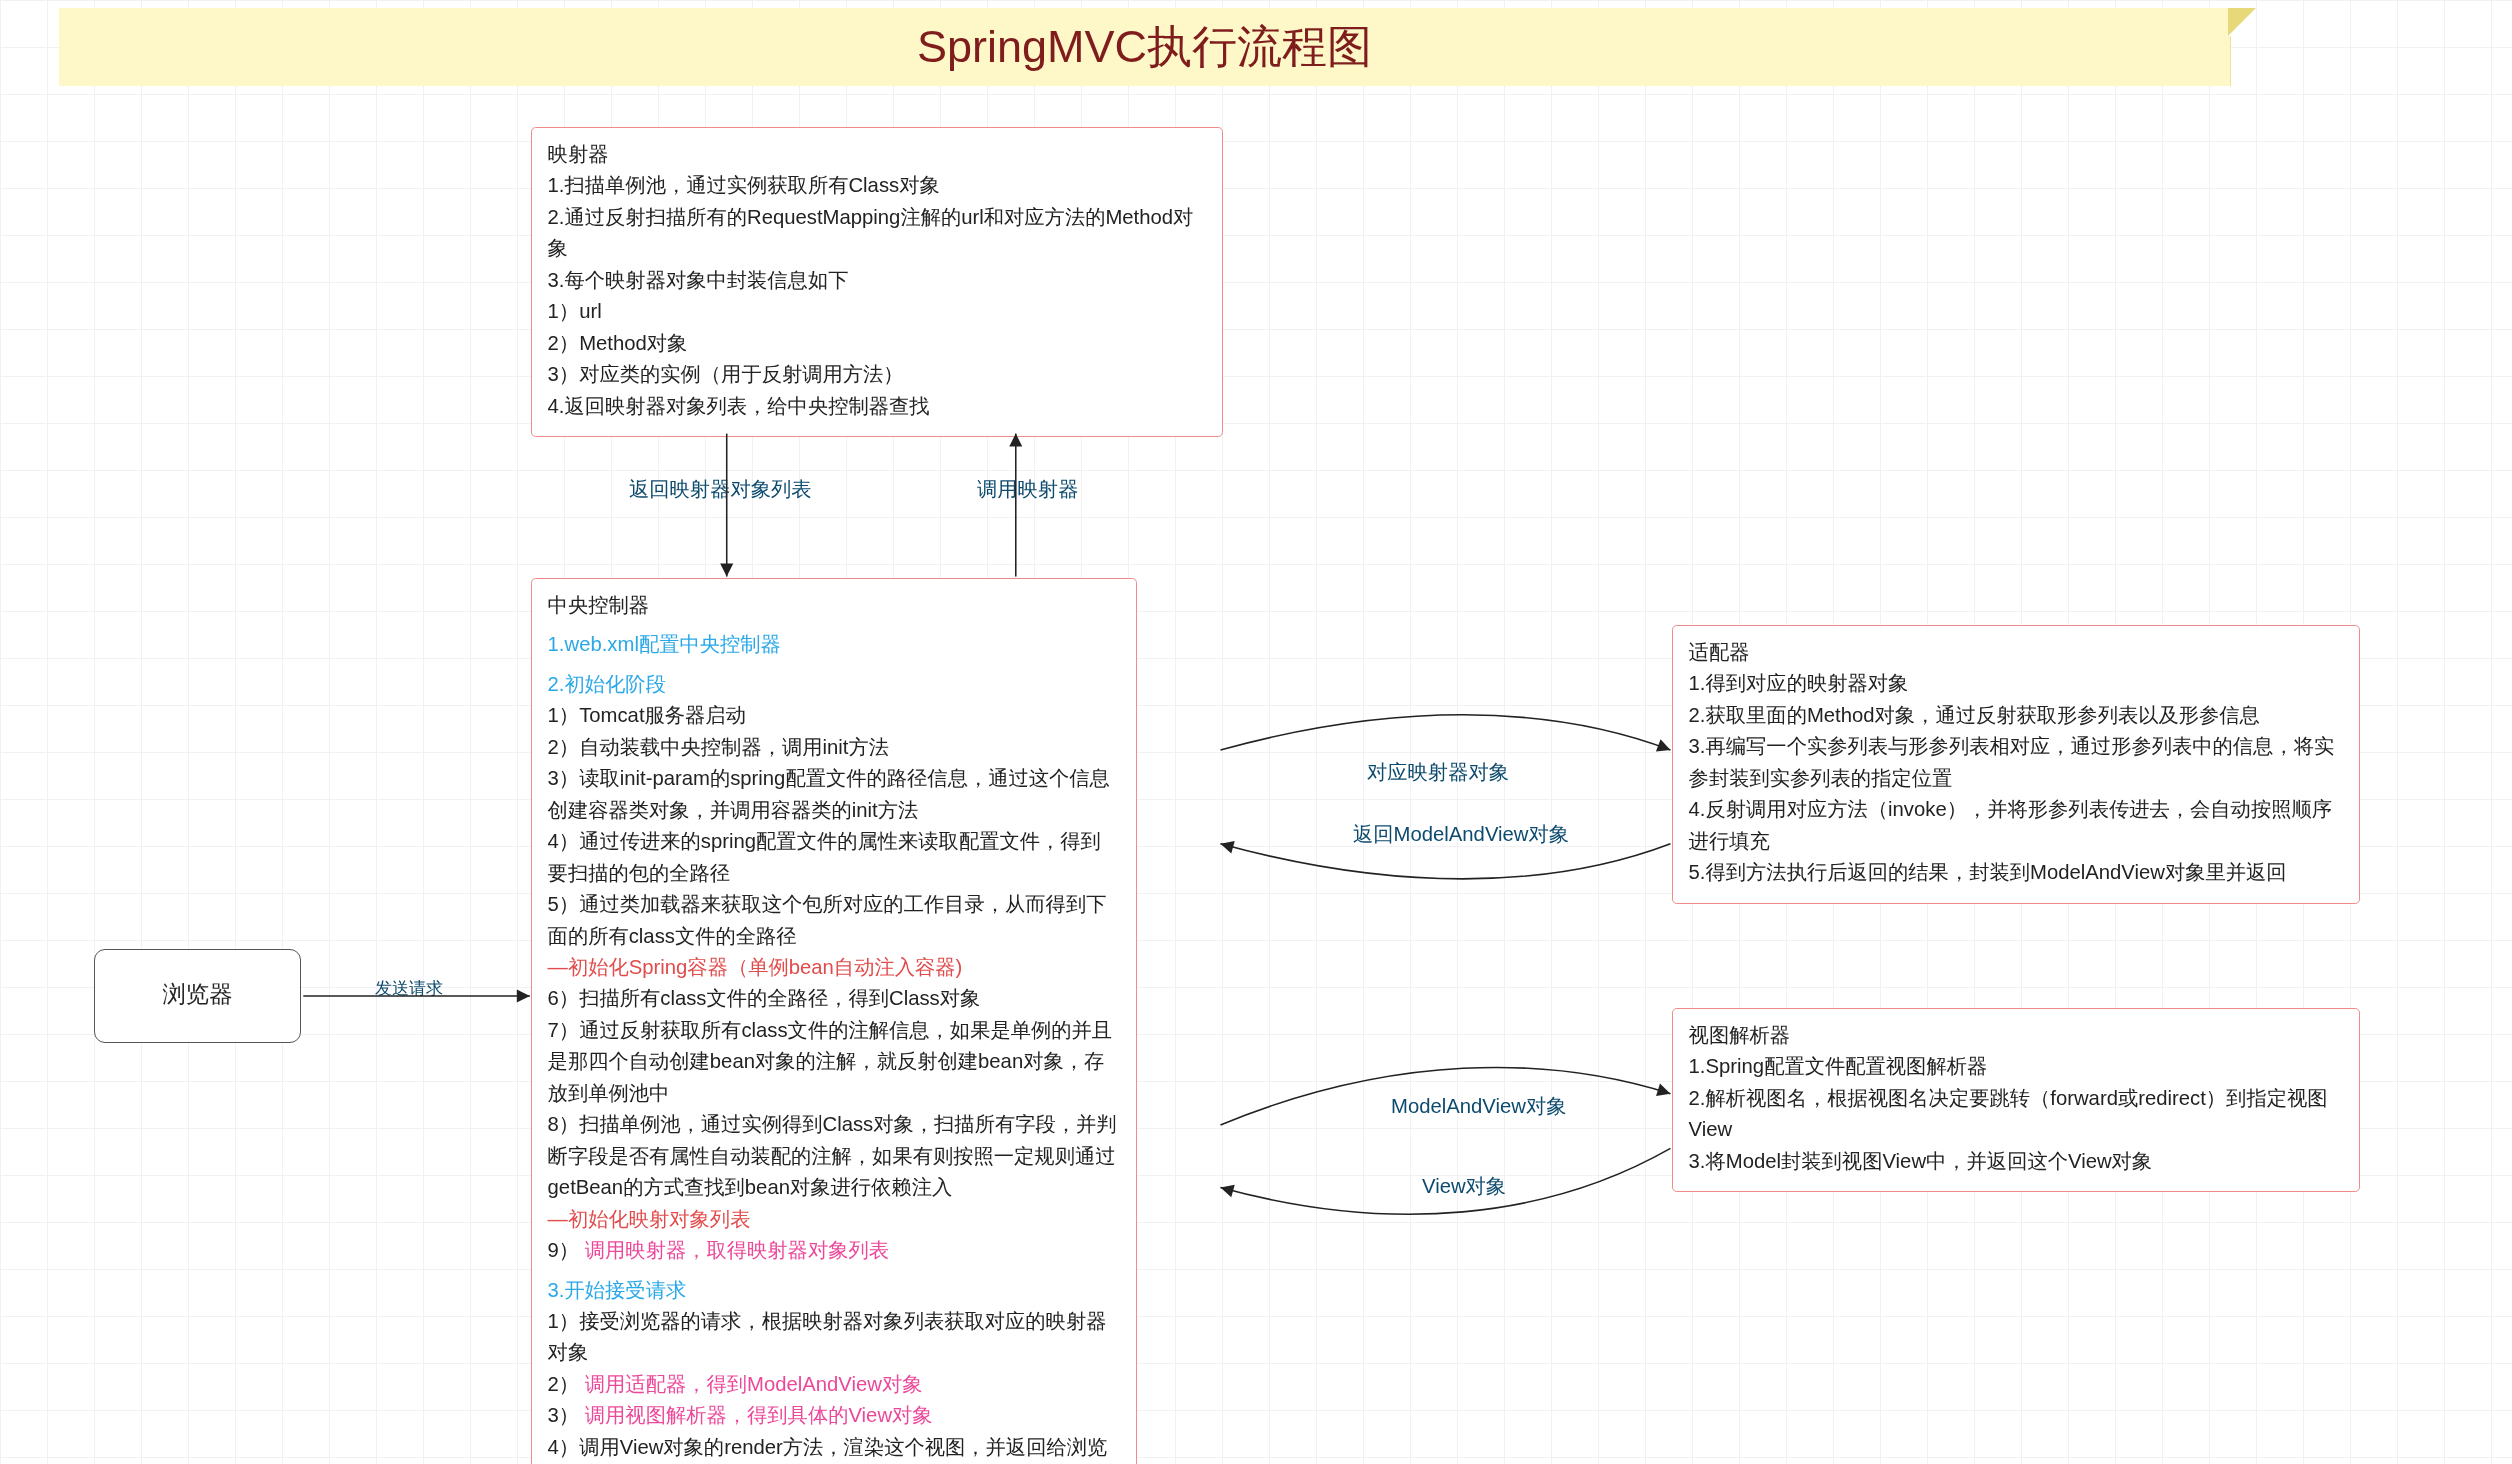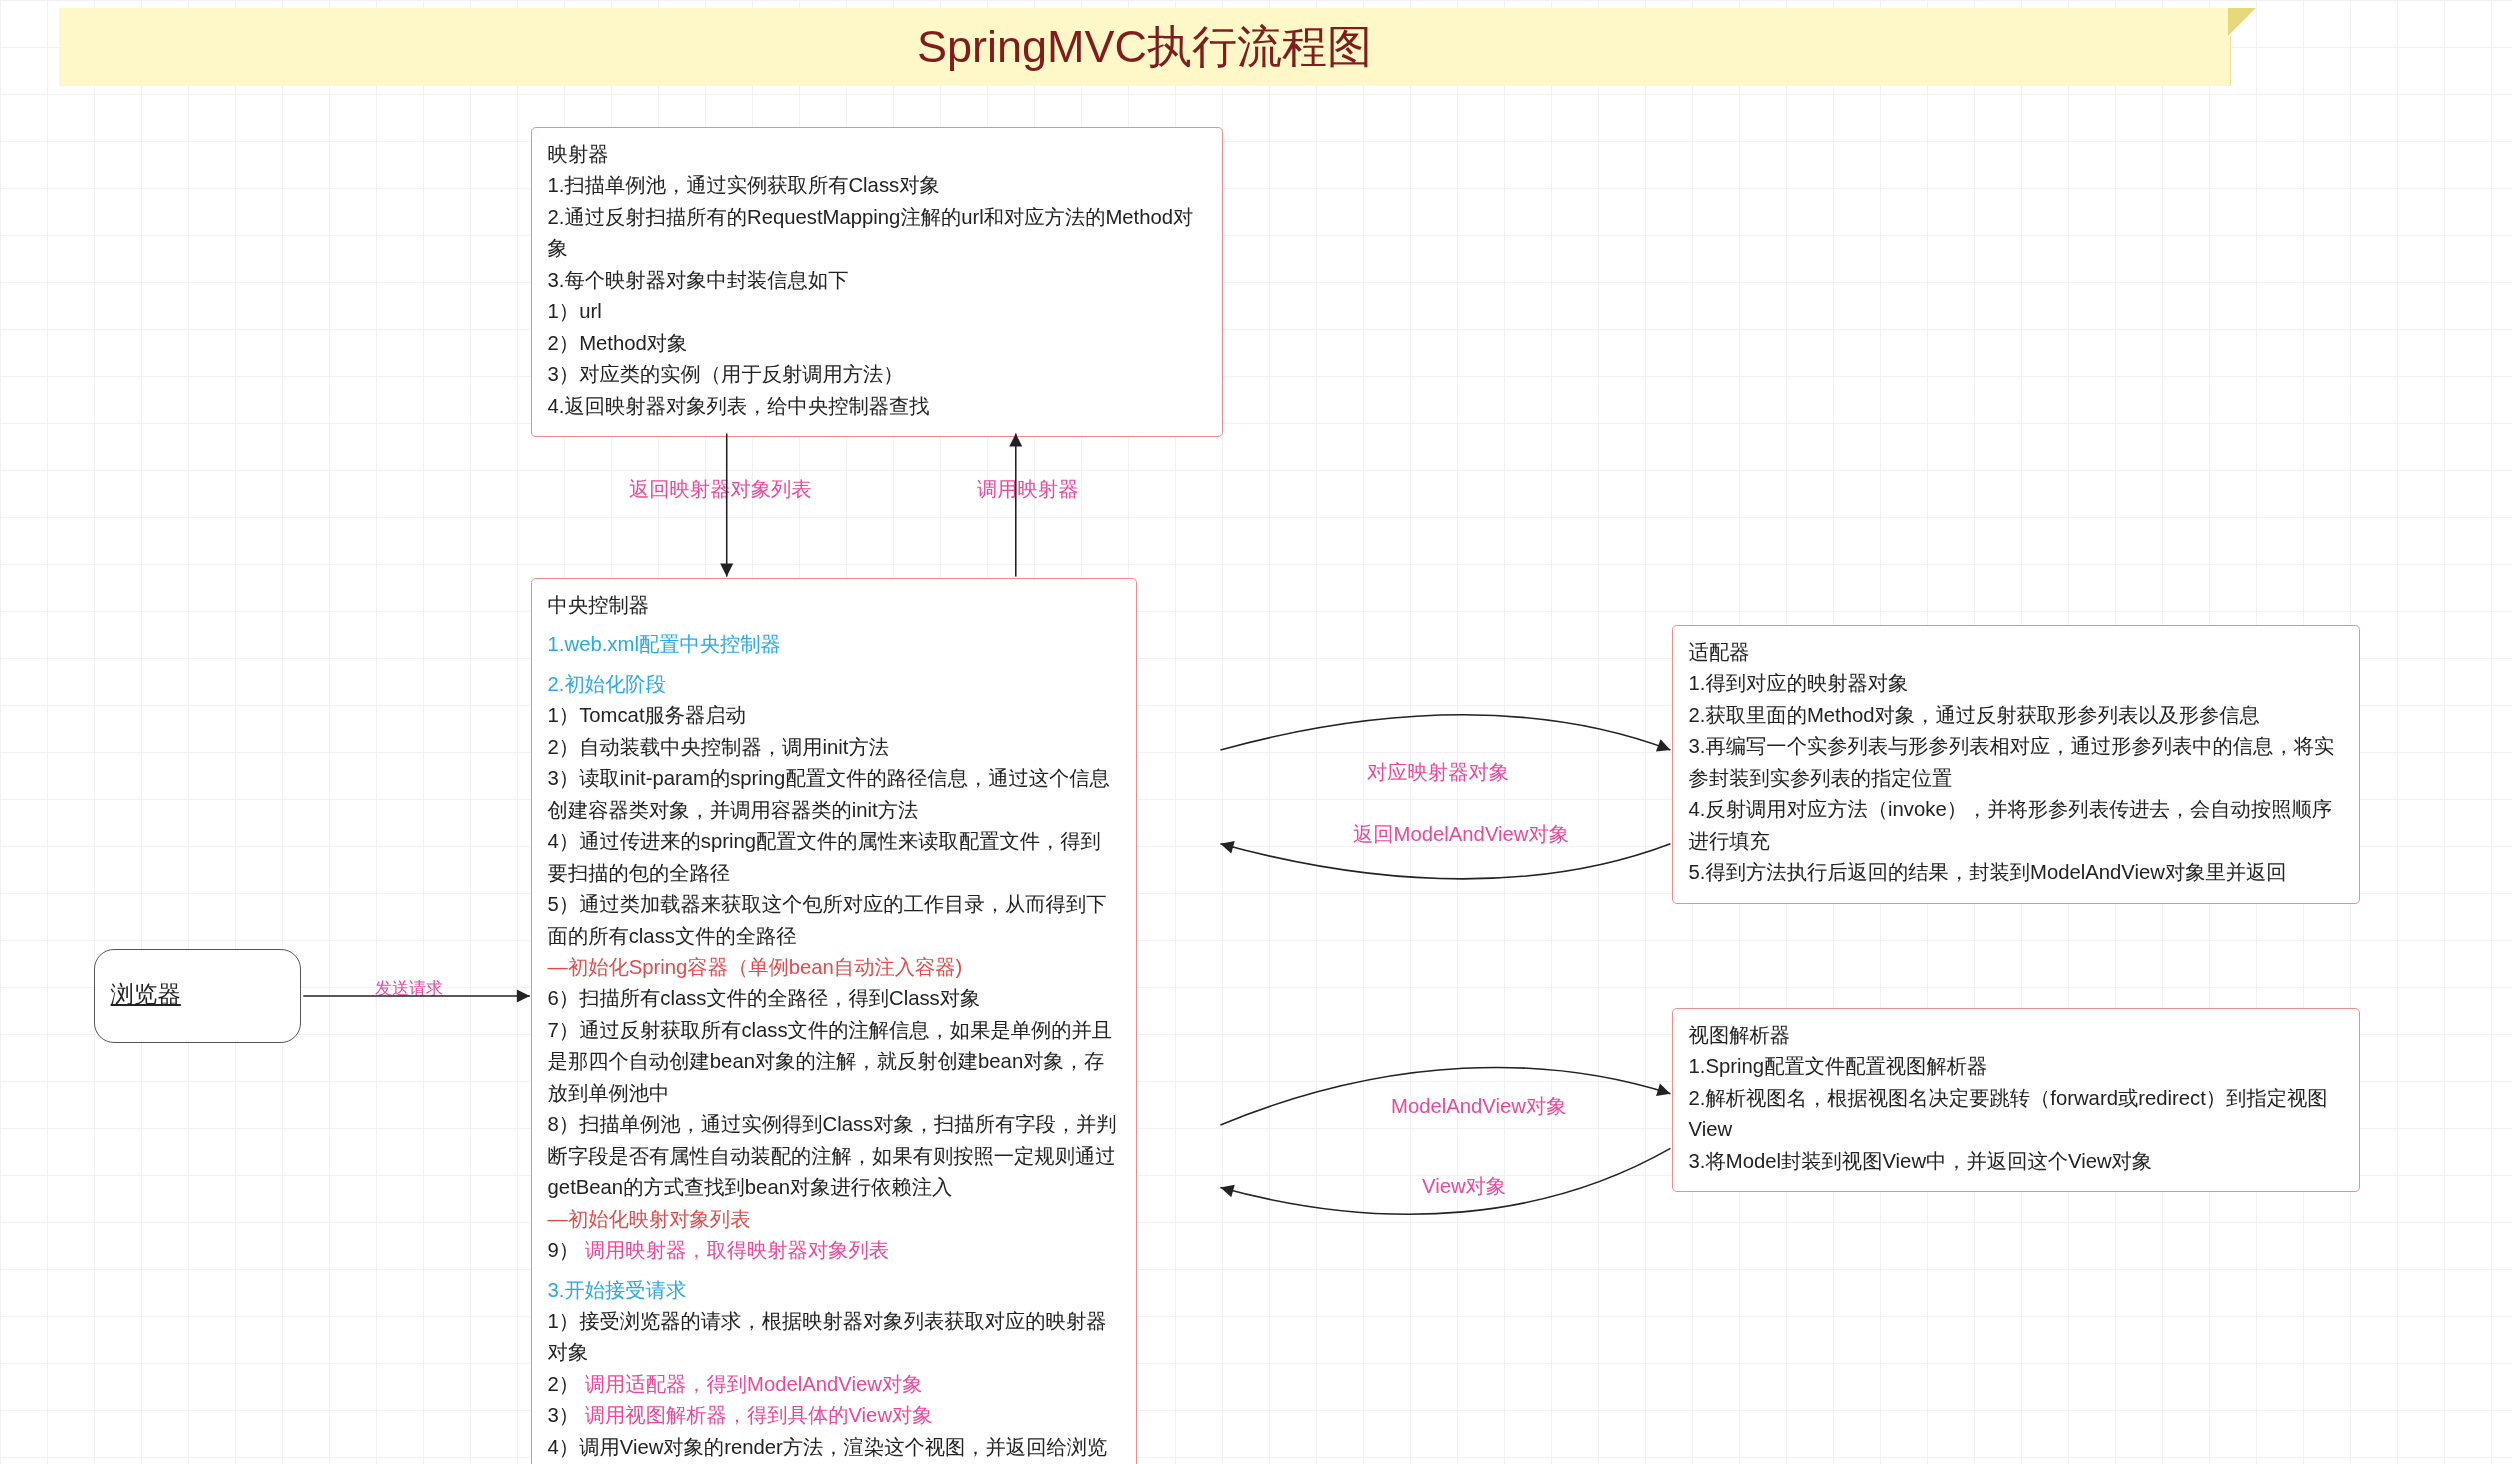--- a/index.html
+++ b/index.html
@@ -42,32 +42,31 @@
     border: 1.6px solid #f08b8b;
     border-radius: 4.7px;
     background: rgba(255,255,255,0.92);
     padding: 11px 15.6px 14px 15.6px;
     font-size: 20.3px;
     line-height: 1.55;
     color: #222;
   }
   .node.plain {
     border: 1.6px solid #555;
-    border-radius: 20px;
-    display: flex; align-items: center; 
+    border-radius: 11px;
+    display: flex; align-items: center; justify-content: center;
     font-size: 23.4px;
-    text-decoration: underline;
   }
   .clr-blue { color: #2aa8e8; margin-top: 8px; }
   .clr-red  { color: #e24b4b; }
   .clr-green{ color: #ec4899; }
   .edge-label {
     position: absolute;
     font-size: 20.3px;
-    color: #ec4899;
+    color: #0c4a6e;
     background: rgba(255,255,255,0);
     white-space: nowrap;
   }
   svg.arrows {
     position: absolute; inset: 0;
     width: 2512px; height: 1464px;
     pointer-events: none;
   }
 </style>
 </head>

